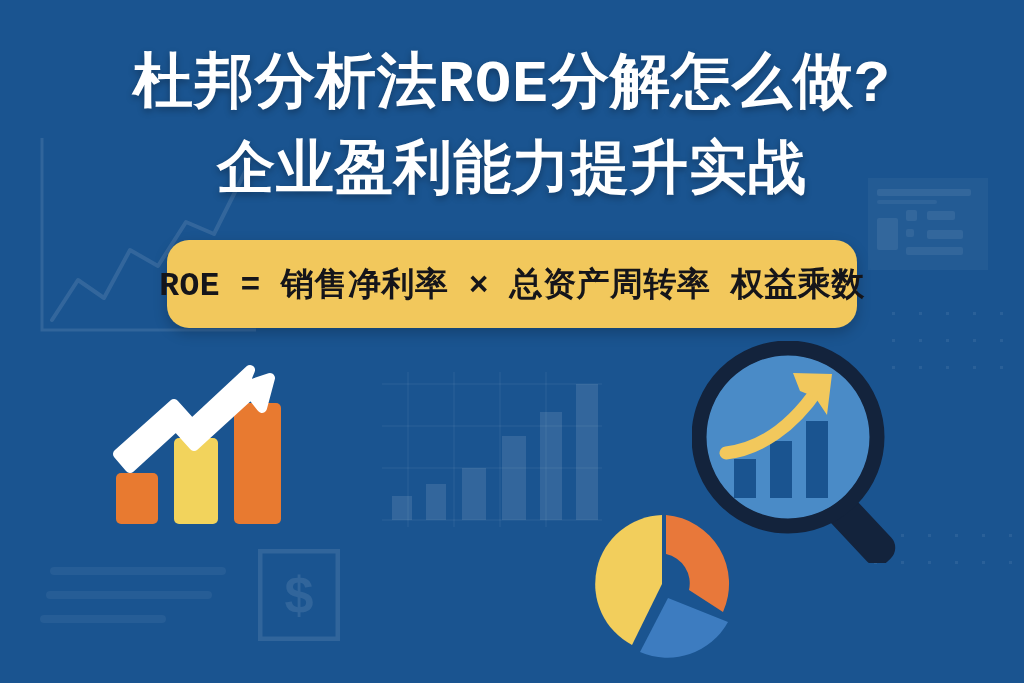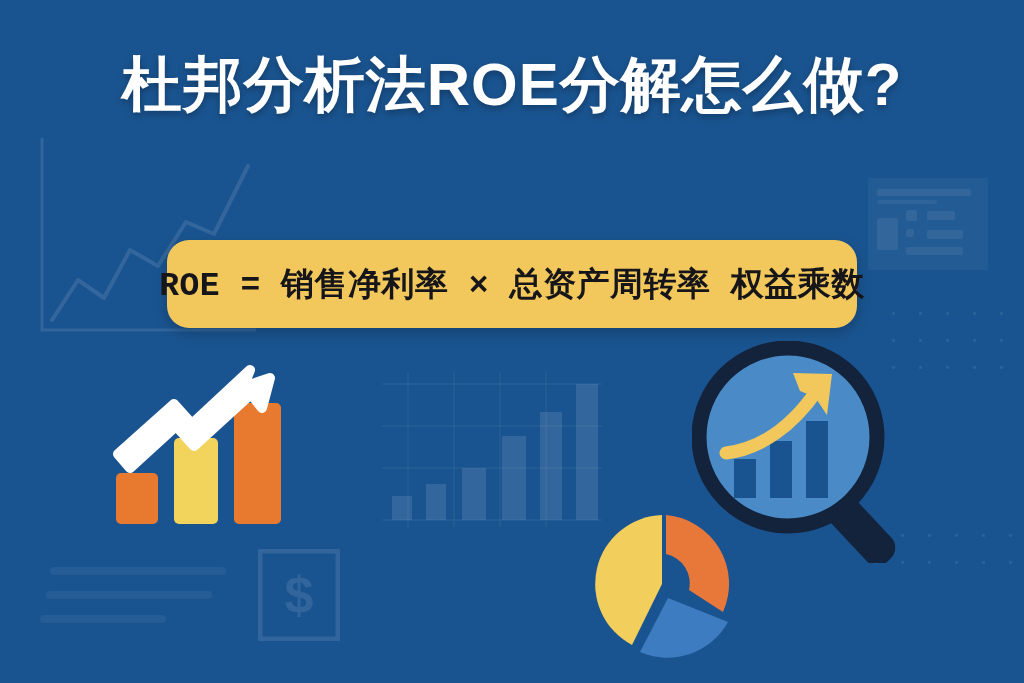--- a/index.html
+++ b/index.html
@@ -48,20 +48,21 @@
   .headline {
     position: absolute;
     left: 0;
     width: 1024px;
     text-align: center;
     color: #ffffff;
     font-weight: bold;
     letter-spacing: 1px;
     text-shadow: 0 3px 7px rgba(0,0,0,0.30);
     white-space: nowrap;
+    font-family: Liberation Mono, monospace;
   }
   #title-line1 { top: 49px; font-size: 60px; line-height: 72px; }
   #title-line2 { top: 137px; font-size: 58px; line-height: 70px; }
 
   
   #formula-banner {
     position: absolute;
     left: 167px;
     top: 240px;
     width: 690px;
@@ -141,20 +142,21 @@
     </svg>
 
     <div class="deco-textlines">
       <div class="deco-tl" style="left:2px;  top:0px;  width:176px;"></div>
       <div class="deco-tl" style="left:-2px; top:24px; width:166px;"></div>
       <div class="deco-tl" style="left:-8px; top:48px; width:126px;"></div>
     </div>
   </div>
 
   <div class="headline" id="title-line1">杜邦分析法ROE分解怎么做?</div>
+  <div class="headline" id="title-line2">企业盈利能力提升实战</div>
 
   <div id="formula-banner">
     <span id="formula-text">ROE = 销售净利率 × 总资产周转率 权益乘数</span>
   </div>
 
   <svg id="fg-barchart" viewBox="0 0 190 170">
     <rect x="12" y="117" width="42" height="51" rx="5" fill="#E87A30"></rect>
     <rect x="70" y="82" width="44" height="86" rx="5" fill="#F2D35C"></rect>
     <rect x="130" y="47" width="47" height="121" rx="5" fill="#E87A30"></rect>
     <g fill="#ffffff">

